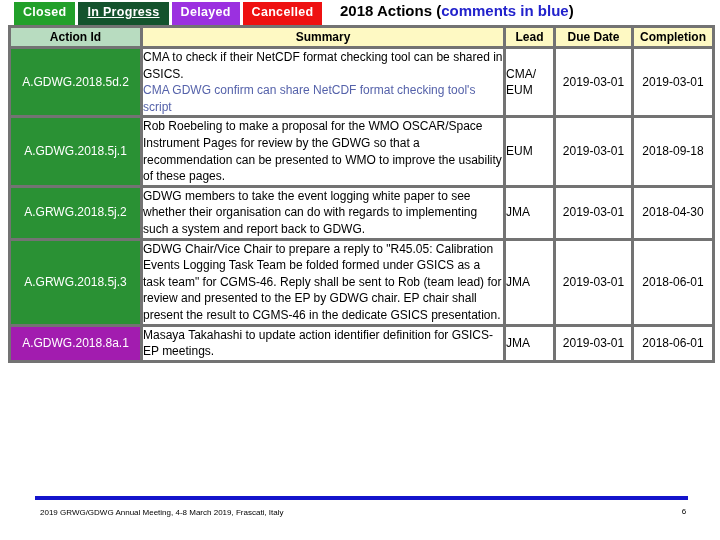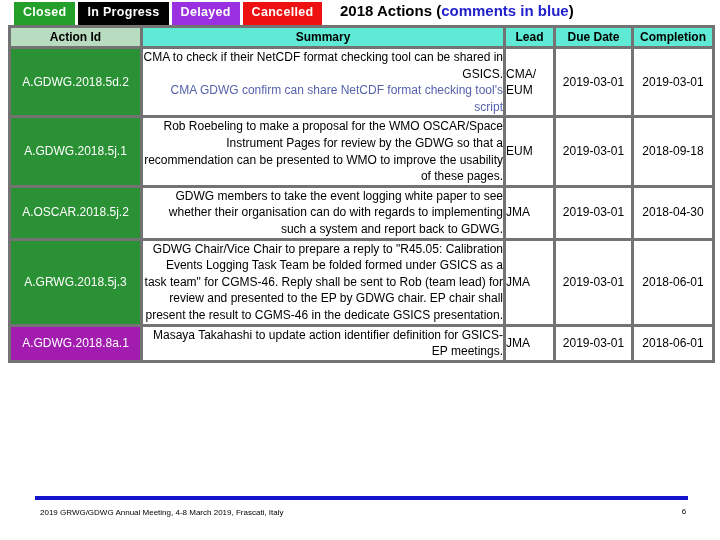--- a/index.html
+++ b/index.html
@@ -81,36 +81,36 @@
   col.c-lead { width: 50px; }
   col.c-due  { width: 78px; }
   col.c-comp { width: 81px; }
 
   thead th {
     font-weight: bold;
     font-size: 11.5px;
     text-align: center;
     height: 18px;
     line-height: 18px;
-    background: #5eead4;
+    background: #fef9c3;
     white-space: nowrap;
   }
   thead th.id-head {
     background: #b8dcc0;
   }
 
   td.id-cell {
     background: #2a9134;
     color: #ffffff;
     text-align: center;
     font-size: 12px;
     white-space: nowrap;
   }
   td.sum-cell {
-    text-align: right;
+    text-align: left;
     padding: 0 2px 0 3px;
     color: #000000;
   }
   td.sum-cell .comment {
     color: #5562aa;
   }
   td.lead-cell {
     text-align: left;
     padding-left: 4px;
     white-space: pre-line;
@@ -147,21 +147,21 @@
     color: #000000;
   }
 </style>
 </head>
 <body>
 
 <div class="slide">
 
   <div class="legend">
       <div class="legend-tab" style="background: rgb(34, 160, 42);">Closed</div>
-      <div class="legend-tab" style="background: #000000;">In Progress</div>
+      <div class="legend-tab" style="background: #14532d; text-decoration: underline;">In Progress</div>
       <div class="legend-tab" style="background: rgb(155, 48, 224);">Delayed</div>
       <div class="legend-tab" style="background: rgb(238, 17, 17);">Cancelled</div>
     </div>
 
   <div class="title">
     <span>2018 Actions </span><span>(</span><span class="blue">comments in blue</span><span>)</span>
   </div>
 
   <div class="tbl-wrap">
     <table class="actions">
@@ -191,21 +191,21 @@
             <td class="comp-cell">2019-03-01</td>
           </tr>
           <tr>
             <td class="id-cell" style="background: rgb(42, 145, 52);">A.GDWG.2018.5j.1</td>
             <td class="sum-cell"><span> Rob Roebeling to make a proposal for the WMO OSCAR/Space Instrument Pages for review by the GDWG so that a recommendation can be presented to WMO to improve the usability of these pages.</span></td>
             <td class="lead-cell">EUM</td>
             <td class="due-cell">2019-03-01</td>
             <td class="comp-cell">2018-09-18</td>
           </tr>
           <tr>
-            <td class="id-cell" style="background: rgb(42, 145, 52);">A.OSCAR.2018.5j.2</td>
+            <td class="id-cell" style="background: rgb(42, 145, 52);">A.GRWG.2018.5j.2</td>
             <td class="sum-cell"><span> GDWG members to take the event logging white paper to see whether their organisation can do with regards to implementing such a system and report back to GDWG.</span></td>
             <td class="lead-cell">JMA</td>
             <td class="due-cell">2019-03-01</td>
             <td class="comp-cell">2018-04-30</td>
           </tr>
           <tr>
             <td class="id-cell" style="background: rgb(42, 145, 52);">A.GRWG.2018.5j.3</td>
             <td class="sum-cell"><span> GDWG Chair/Vice Chair to prepare a reply to "R45.05: Calibration Events Logging Task Team be folded formed under GSICS as a task team" for CGMS-46.  Reply shall be sent to Rob (team lead) for review and presented to the EP by GDWG chair.  EP chair shall present the result to CGMS-46 in the dedicate GSICS presentation.</span></td>
             <td class="lead-cell">JMA</td>
             <td class="due-cell">2019-03-01</td>

